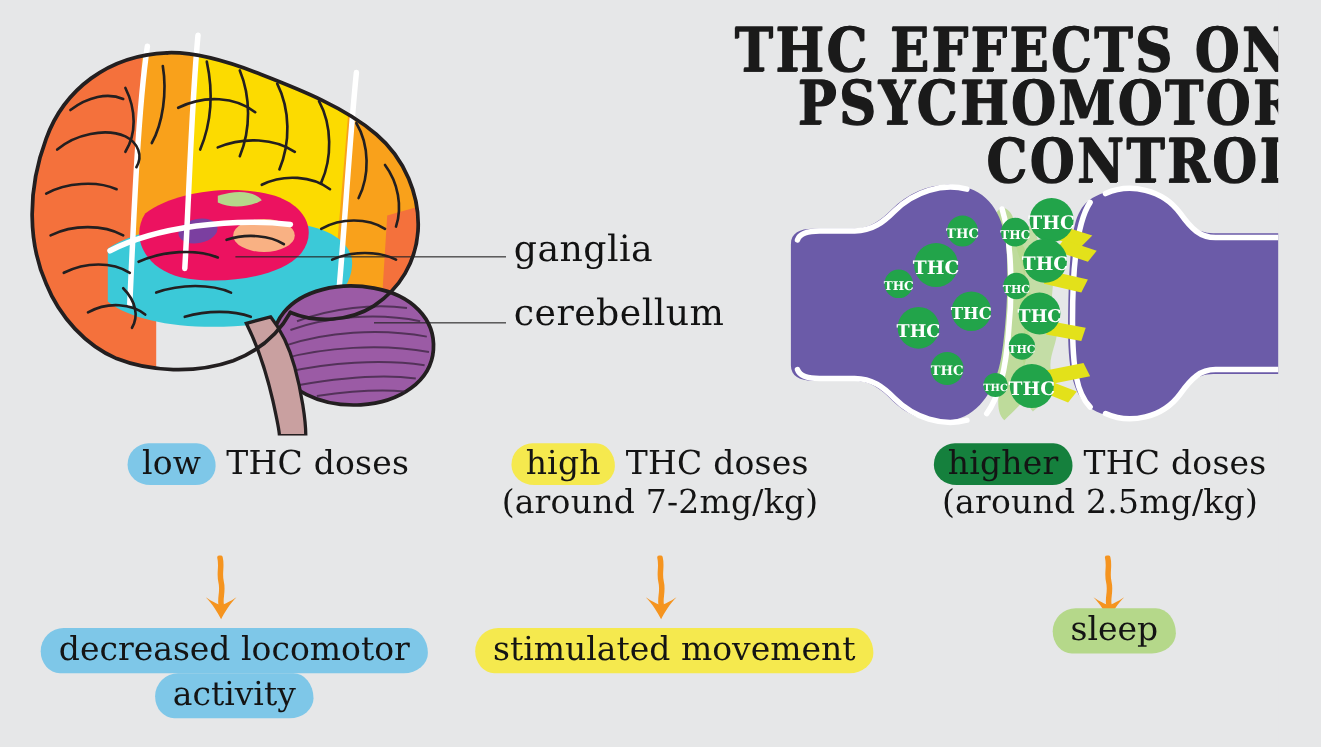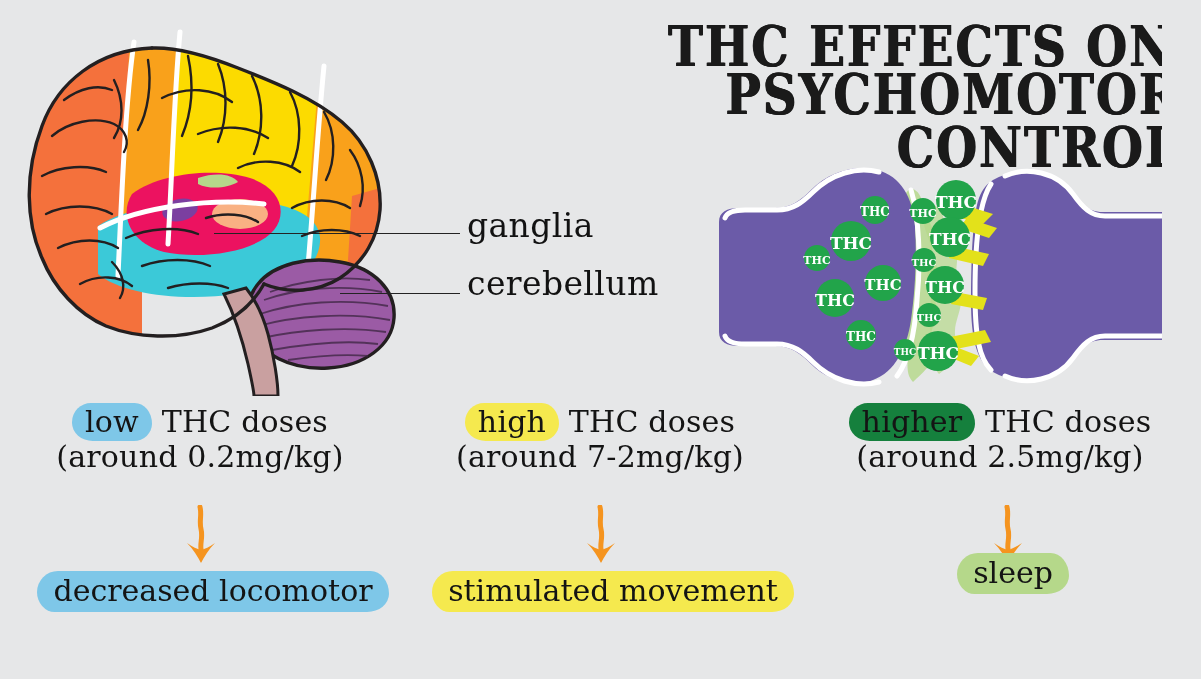--- a/index.html
+++ b/index.html
@@ -79,21 +79,21 @@
   }
   #synapse-wrap svg { display: block; width: 100%; height: 100%; }
 
   
   .col {
     position: absolute;
     top: 404px;
     width: 400px;
     text-align: center;
   }
-  #col-low { left: 0px; }
+  #col-low { left: 0px; padding-left: 44px; }
   #col-high { left: 400px; }
   #col-higher { left: 800px; }
 
   .dose-line {
     font-family: "DejaVu Serif", serif;
     font-size: 30px;
     color: #141414;
     line-height: 1.17;
     white-space: nowrap;
     letter-spacing: 0.2px;
@@ -367,21 +367,20 @@
           <text x="233" y="209" font-family="DejaVu Serif, serif" font-size="17" font-weight="700" fill="#ffffff" text-anchor="middle">THC</text>
         </g>
       </g>
     </svg>
   </div>
 
   <div class="col" id="col-low">
     <div class="dose-line">
       <span class="hl hl-blue">low</span><span> THC doses</span>
     </div>
-    <div class="dose-line">(around 0.2mg/kg)</div>
   </div>
 
   <div class="col" id="col-high">
     <div class="dose-line">
       <span class="hl hl-yellow">high</span><span> THC doses</span>
     </div>
     <div class="dose-line">(around 7-2mg/kg)</div>
   </div>
 
   <div class="col" id="col-higher">
@@ -405,20 +404,21 @@
   </div>
   <div class="arrow" id="arrow-higher">
     <svg viewBox="0 0 40 62" xmlns="http://www.w3.org/2000/svg">
       <path d="M19,2 C21,10 18,16 20,24 C22,32 19,38 20,44" fill="none" stroke="#f5941f" stroke-width="5" stroke-linecap="round"></path>
       <path d="M6,38 C12,44 17,52 20,58 C23,52 28,44 34,38 C28,42 24,44 20,45 C16,44 12,42 6,38 Z" fill="#f5941f"></path>
     </svg>
   </div>
 
   <div class="outcome" id="outcome-low">
     <span class="oline"><span class="mark mark-blue">decreased locomotor</span></span>
+    <span class="oline"><span class="mark mark-blue">activity</span></span>
   </div>
 
   <div class="outcome" id="outcome-high">
     <span class="oline"><span class="mark mark-yellow">stimulated movement</span></span>
   </div>
 
   <div class="outcome" id="outcome-higher">
     <span class="oline"><span class="mark mark-green">sleep</span></span>
   </div>
 

